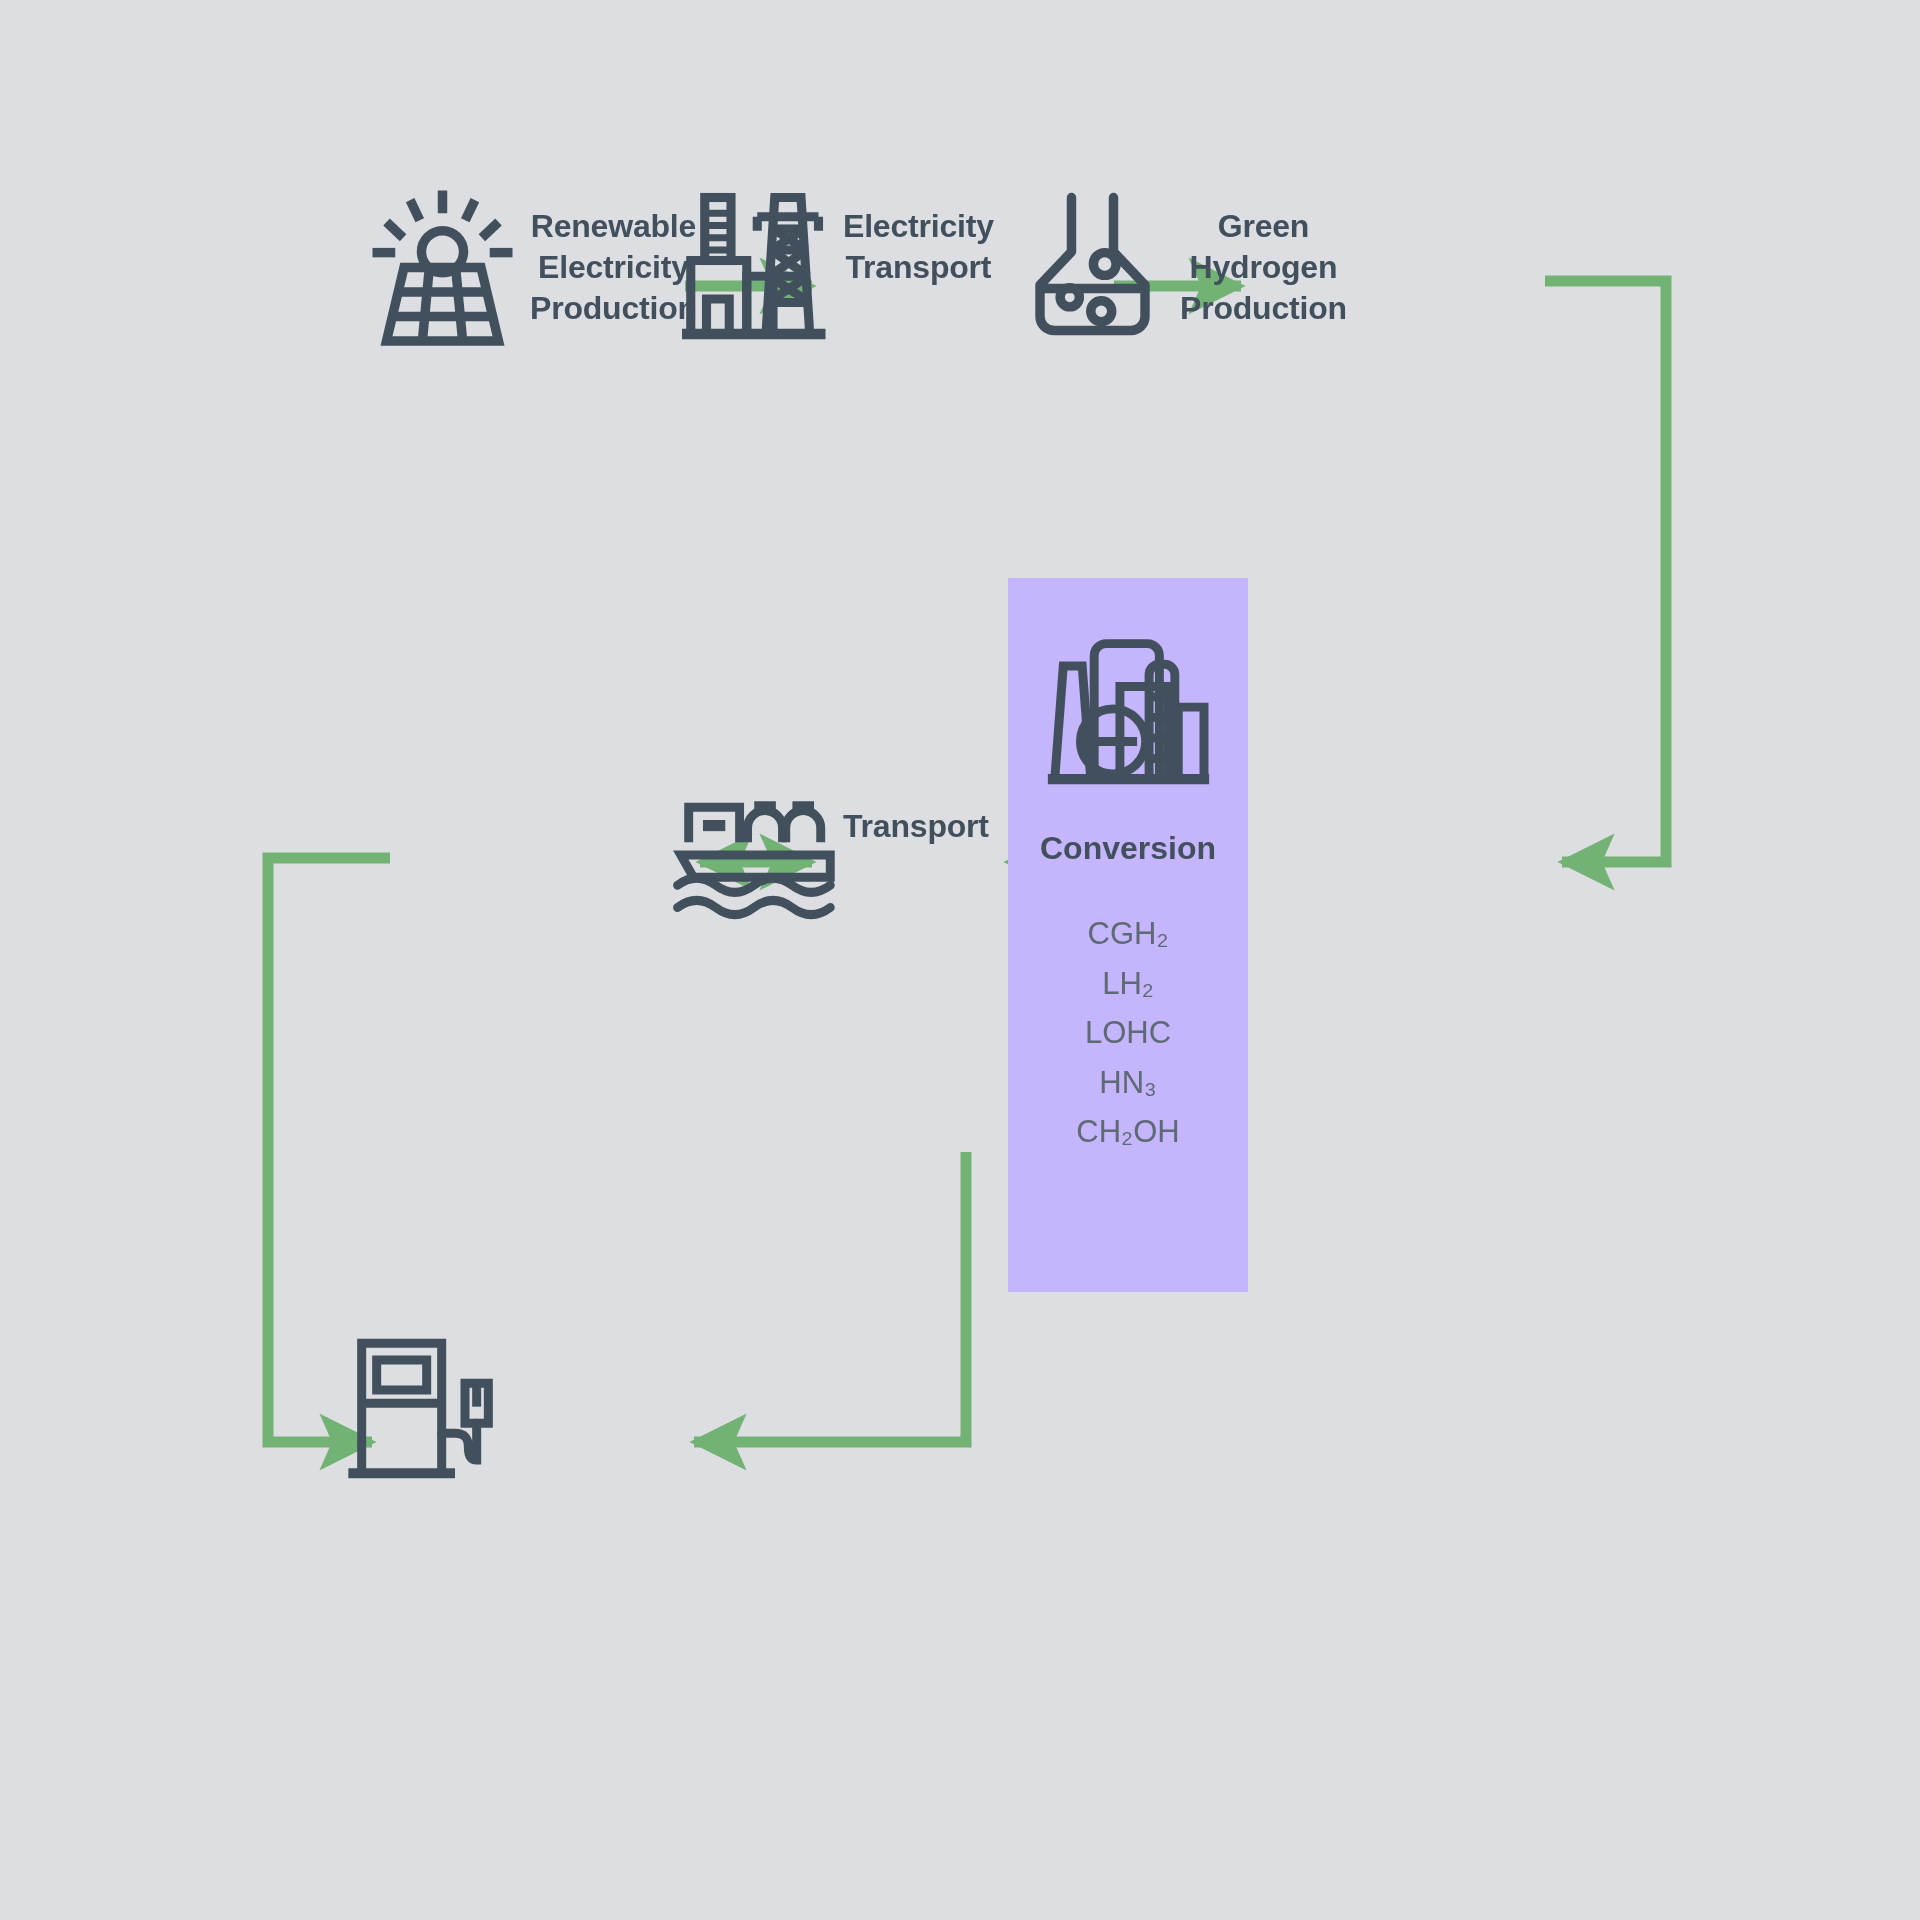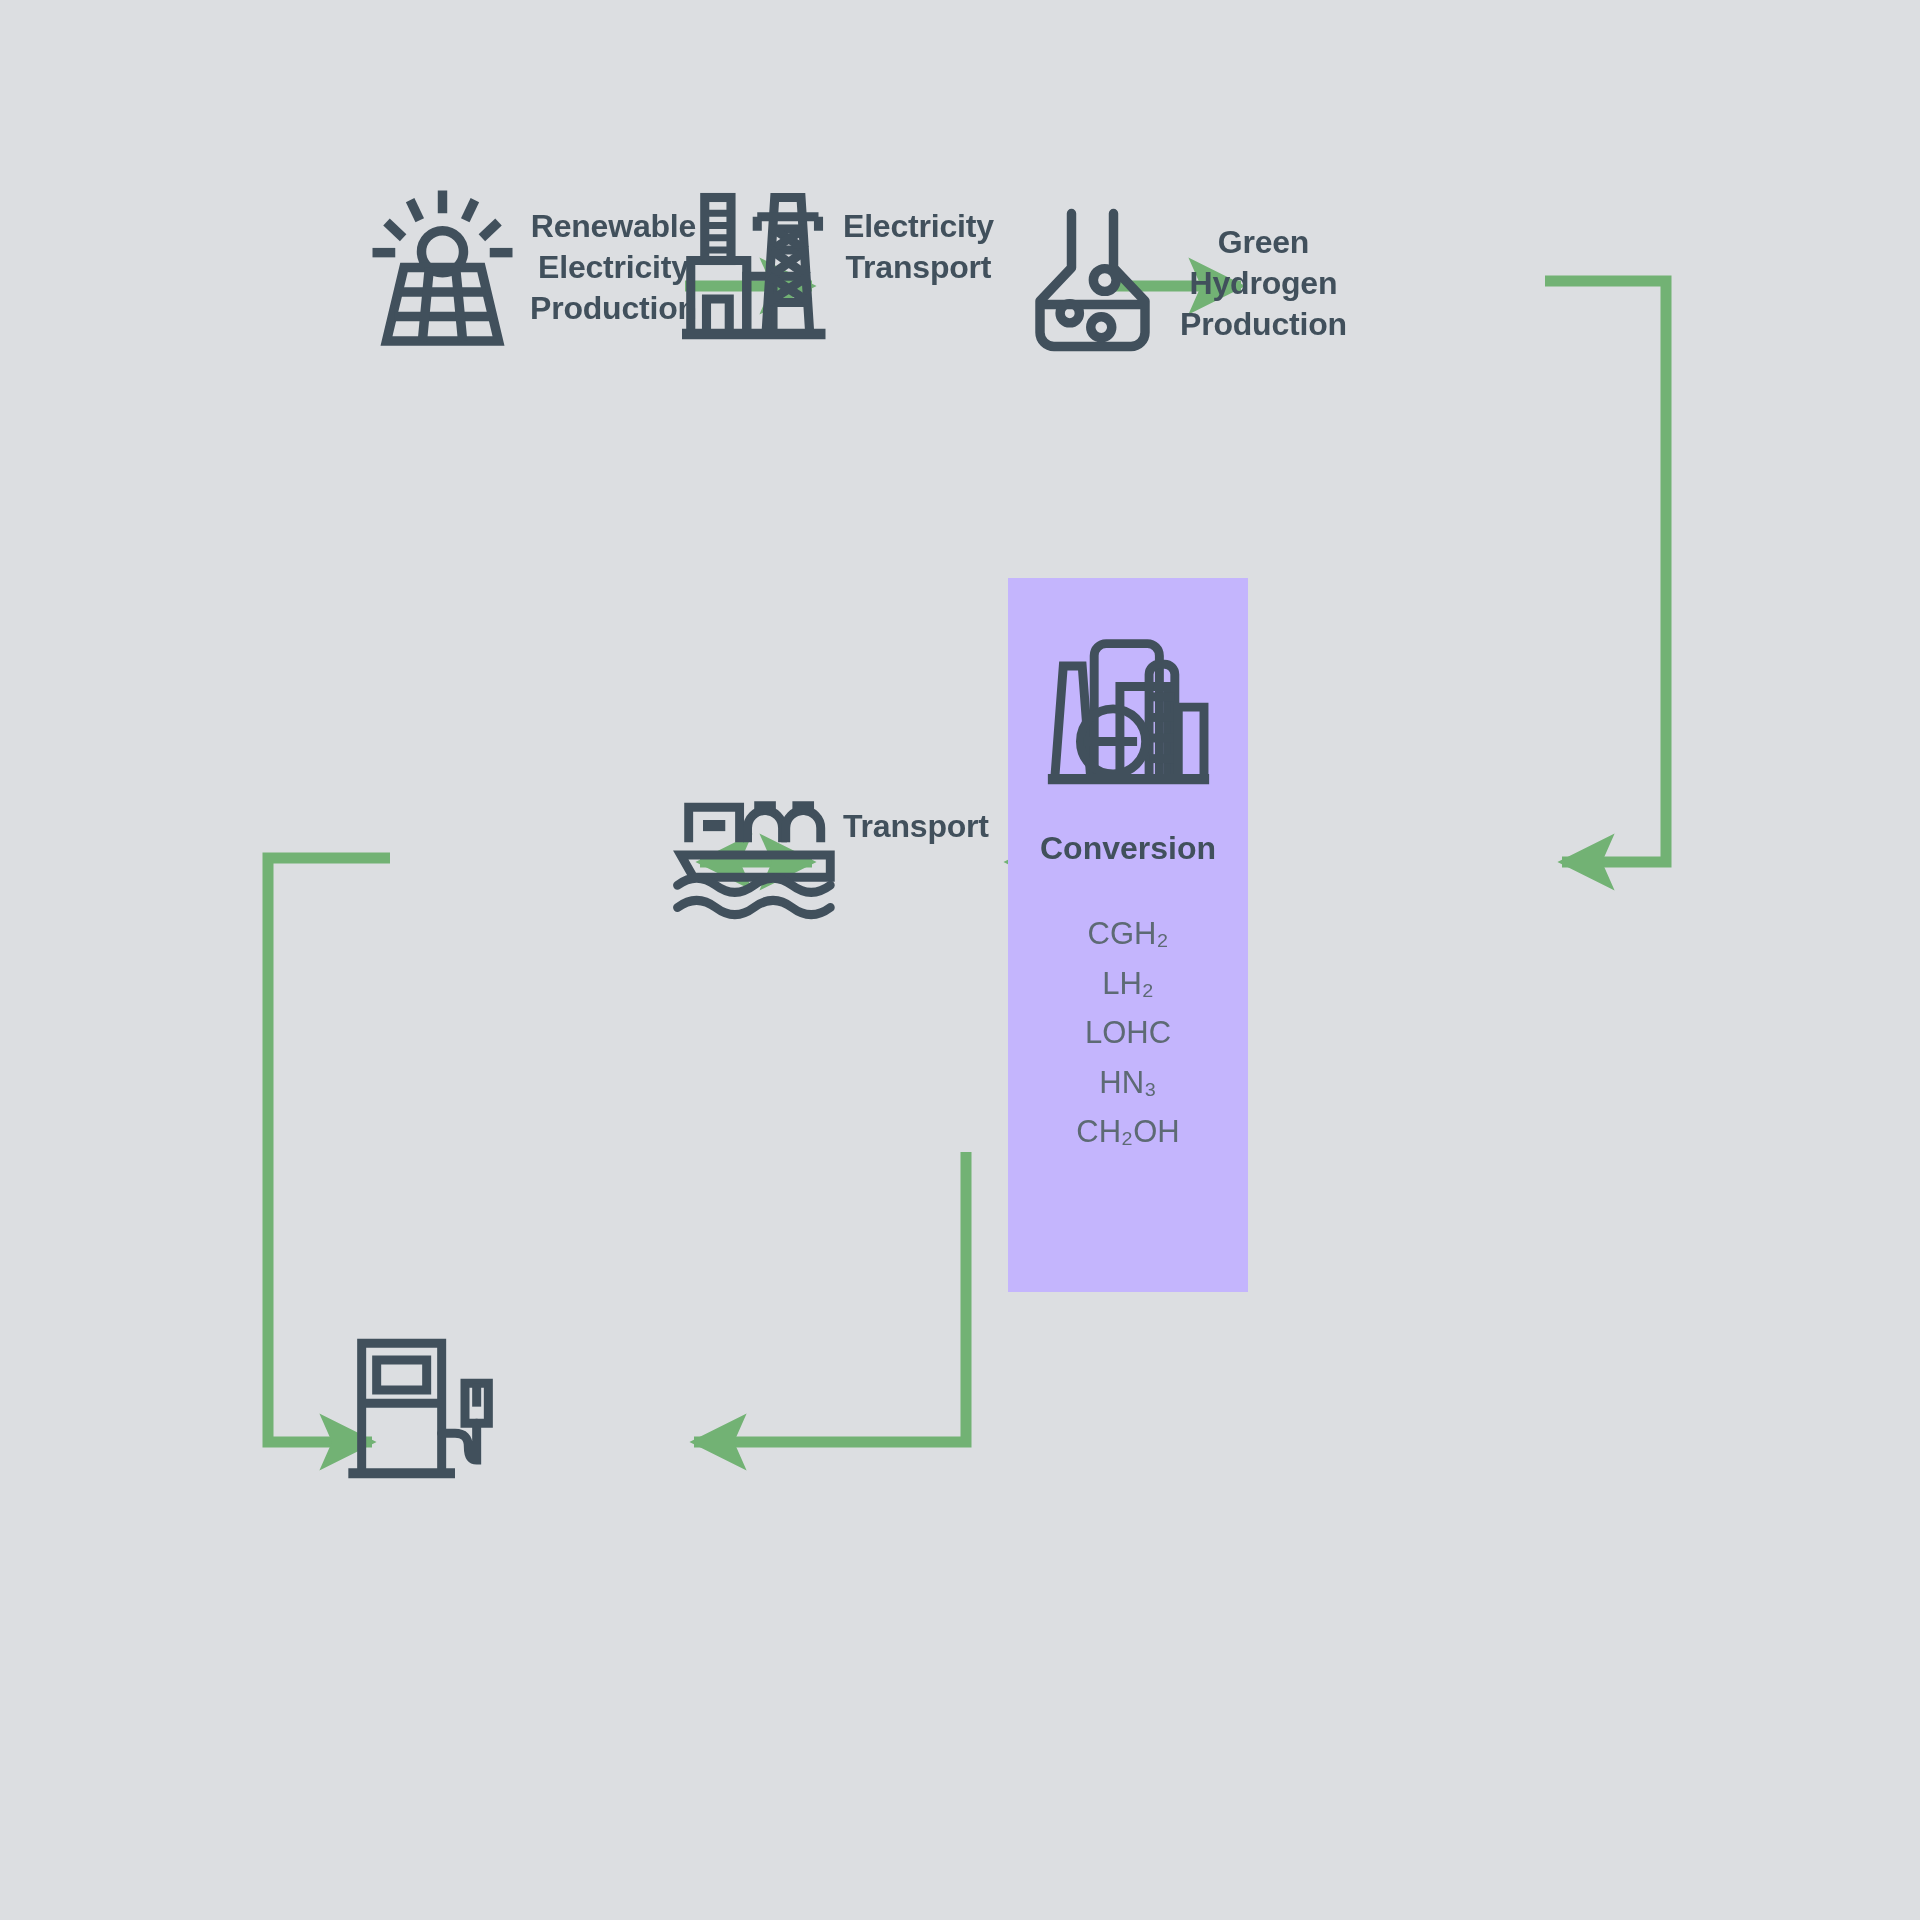--- a/index.html
+++ b/index.html
@@ -182,21 +182,21 @@
         <line x1="58" y1="55" x2="81" y2="70"></line>
         <line x1="80" y1="55" x2="57" y2="70"></line>
 
         <line x1="8" y1="88" x2="90" y2="88" stroke-width="6"></line>
       </svg>
     </span>
     <div class="node-label">Electricity
 Transport</div>
   </div>
 
-  <div class="node" style="left:1005px; top:196px; width:250px;">
+  <div class="node" style="left:1005px; top:180px; width:250px;">
     <span class="node-icon">
       <svg width="175" height="175" viewBox="0 0 100 100" fill="none" stroke="#41505c" stroke-width="5.4" stroke-linejoin="round">
 
         <path d="M 38 10 L 38 41 L 20 60 L 20 78 A 8 8 0 0 0 28 86 L 72 86
                  A 8 8 0 0 0 80 78 L 80 60 L 62 41 L 62 10" stroke-linecap="round"></path>
 
         <line x1="20" y1="62" x2="80" y2="62"></line>
 
         <circle cx="57" cy="48" r="6.5"></circle>
         <circle cx="37" cy="67" r="5.5"></circle>

